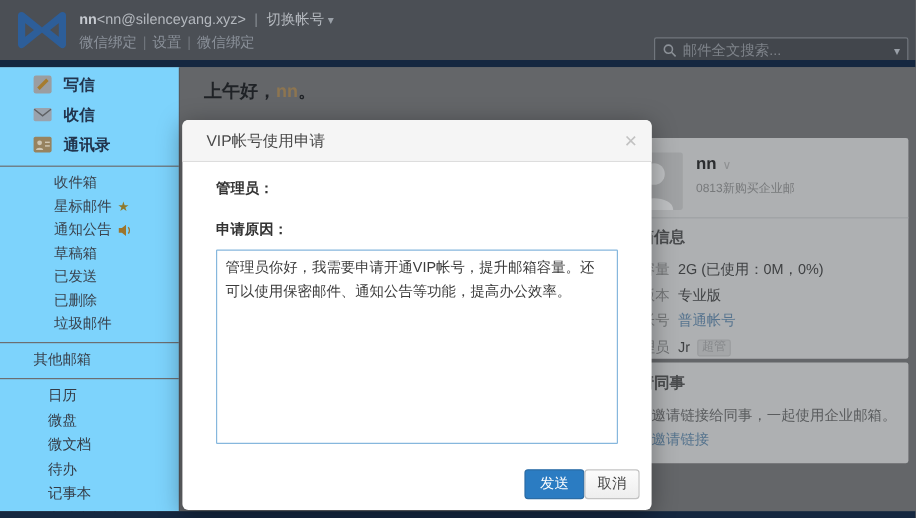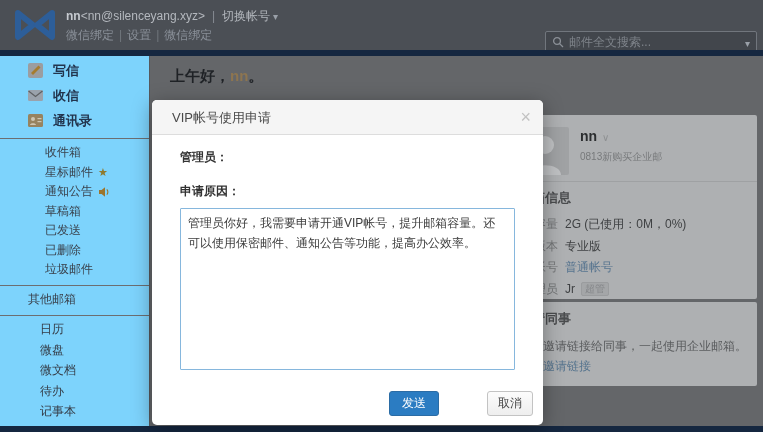--- a/index.html
+++ b/index.html
@@ -74,25 +74,25 @@
   .m-head { height:35px; background:#f5f5f5; border-bottom:1px solid #dddddd; border-radius:5px 5px 0 0;
             line-height:35px; padding-left:20px; font-size:13px; color:#4a4a4a; }
   .m-close { position:absolute; right:12px; top:7px; font-size:18px; color:#c2c2c2; cursor:pointer; line-height:20px; }
   .m-body { padding:14px 28px 0; }
   .m-label { font-size:12px; font-weight:bold; color:#333; }
   .m-admin { margin-top:10px; font-size:12px; color:#a2a2a2; }
   .m-reason-label { margin-top:17px; }
   .m-body textarea { margin-top:8px; width:335px; height:162px; border:1px solid #86b7dd; border-radius:1px;
                      font-family:"Liberation Sans","DejaVu Sans",sans-serif; font-size:12px; line-height:20px;
                      color:#3c3c3c; padding:4px 7px; resize:none; outline:none; }
-  .m-foot { position:absolute; right:10px; bottom:9px; display:flex; gap:23px; }
+  .m-foot { position:absolute; right:10px; bottom:9px; display:flex; gap:0; }
   .m-foot button { height:25px; border-radius:3px; font-size:12px; cursor:pointer;
                    font-family:"Liberation Sans","DejaVu Sans",sans-serif; }
   .btn-send { min-width:50px; padding:0 12px; background:#2b7cc2; border:1px solid #2b6ca5; color:#fff; }
-  .btn-cancel { min-width:42px; padding:0 10px; background:linear-gradient(#fcfcfc,#eeeeee); border:1px solid #c3c3c3; color:#444;margin-left:25px; }
+  .btn-cancel { min-width:42px; padding:0 10px; background:linear-gradient(#fcfcfc,#eeeeee); border:1px solid #c3c3c3; color:#444; }
 </style>
 </head>
 <body>
 
 <div id="header">
   <svg class="logo" viewBox="0 0 46 36">
     <path d="M6 6 L21 18 L6 30 Z" fill="none" stroke="#2d5e99" stroke-width="6" stroke-linejoin="round"></path>
     <path d="M40 6 L25 18 L40 30 Z" fill="none" stroke="#2d5e99" stroke-width="6" stroke-linejoin="round"></path>
   </svg>
   <div class="acct-line">

